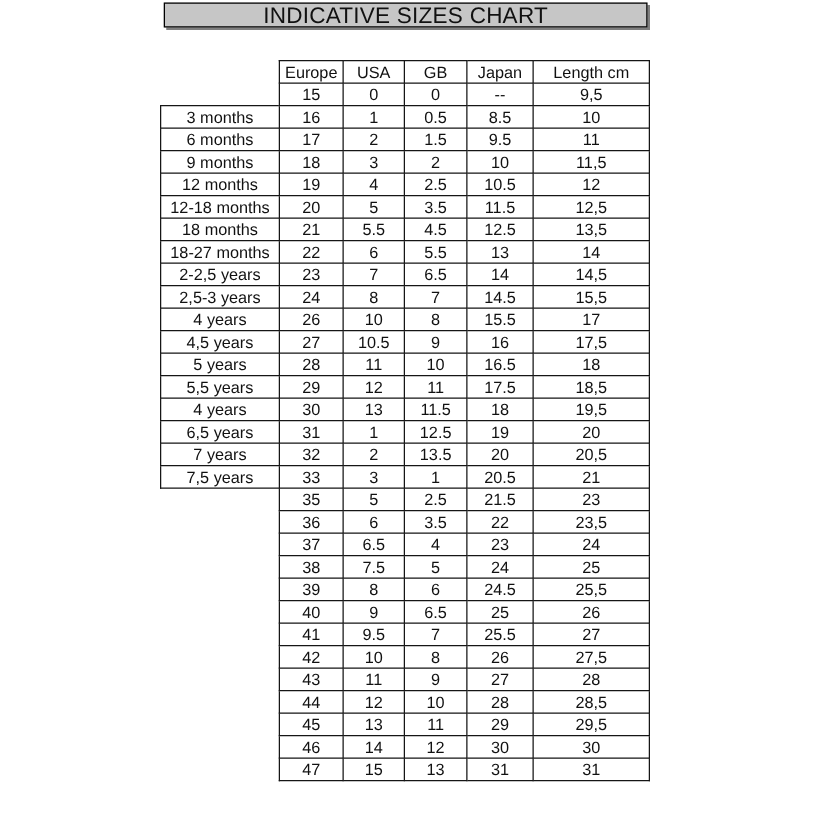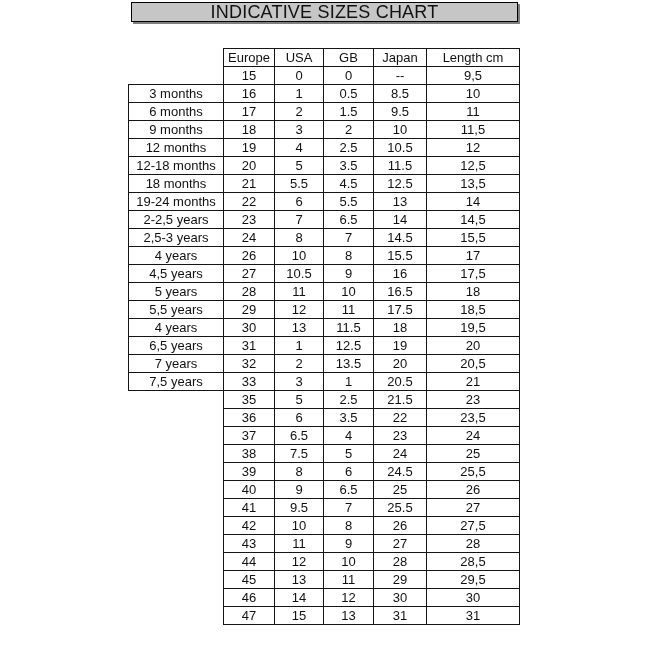--- a/index.html
+++ b/index.html
@@ -136,21 +136,21 @@
         </tr>
         <tr>
           <td>18 months</td>
           <td>21</td>
           <td>5.5</td>
           <td>4.5</td>
           <td>12.5</td>
           <td>13,5</td>
         </tr>
         <tr>
-          <td>19-24 months</td>
+          <td>18-27 months</td>
           <td>22</td>
           <td>6</td>
           <td>5.5</td>
           <td>13</td>
           <td>14</td>
         </tr>
         <tr>
           <td>2-2,5 years</td>
           <td>23</td>
           <td>7</td>

